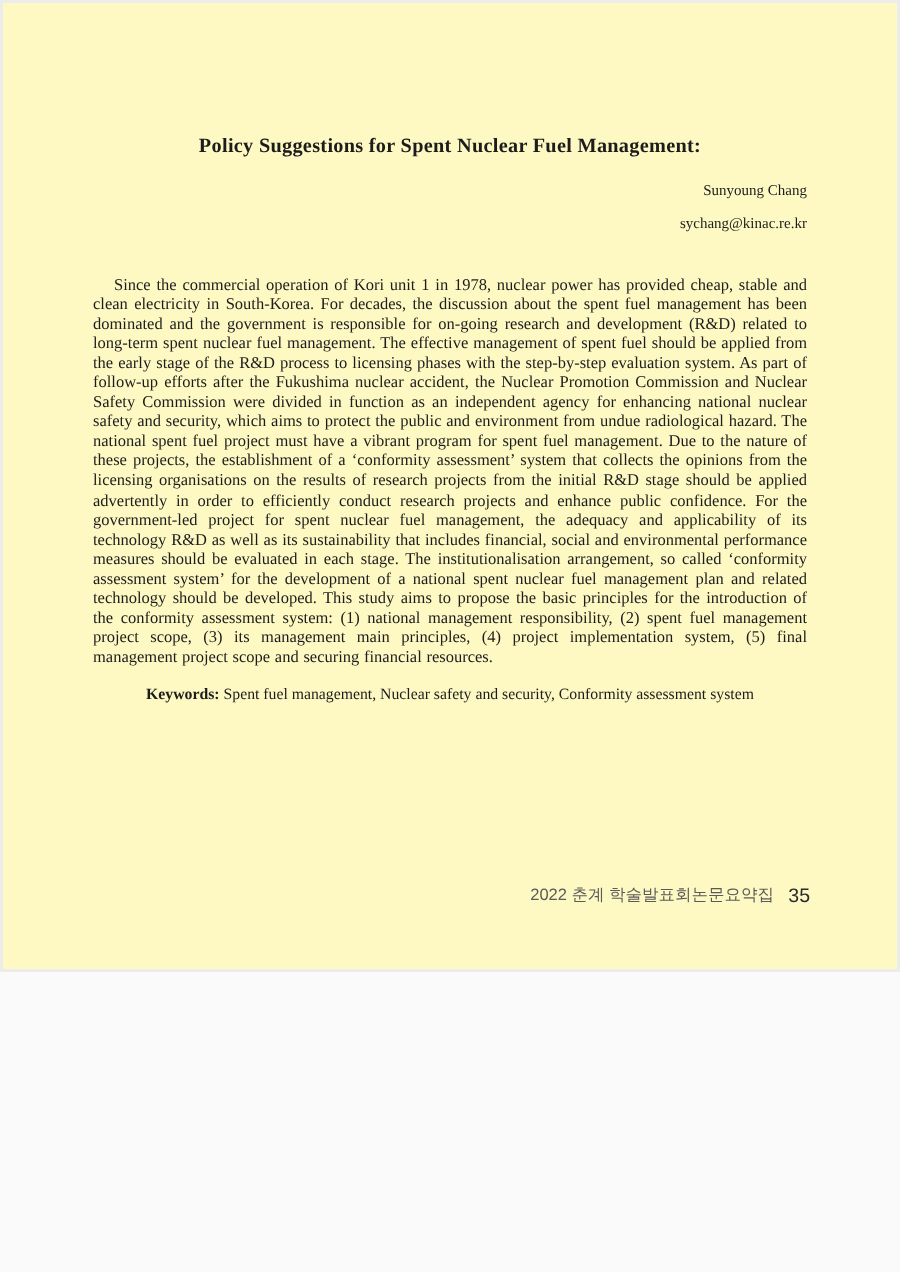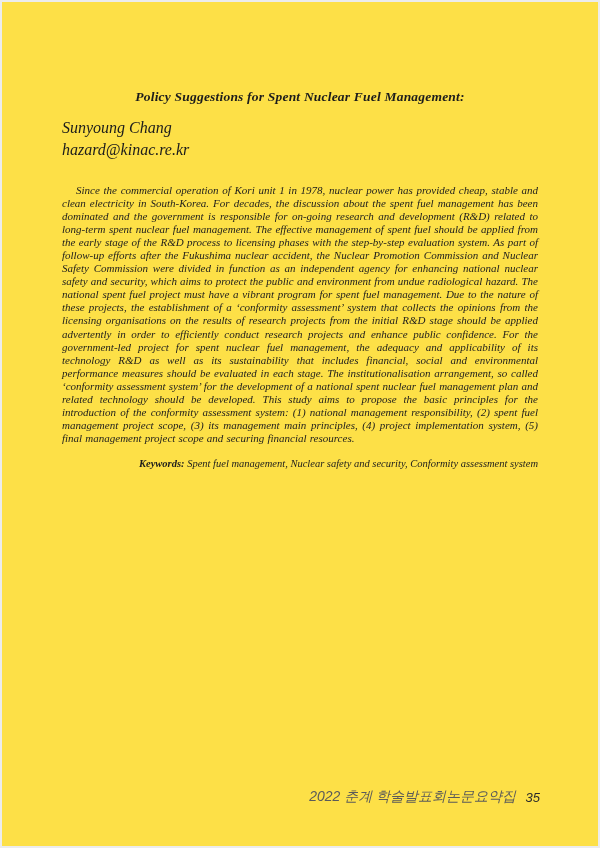--- a/index.html
+++ b/index.html
@@ -7,72 +7,71 @@
     padding: 0;
     width: 600px;
     height: 848px;
     background: #fafafa;
     font-family: "Liberation Serif", serif;
     color: #1c1c1c;
   }
   .scan-page {
     position: relative;
     width: 600px;
-    height: 848px;
+    height: 648px;
     box-sizing: border-box;
-    background: #fde047;
+    background: #fef9c3;
     border: 2px solid #ececec;
     overflow: hidden;
-    font-style: italic;
   }
   .content {
     position: absolute;
     left: 60px;
     right: 60px;
     top: 0;
   }
   .paper-title {
     margin-top: 84px;
     text-align: center;
     font-weight: bold;
     font-size: 13.5px;
     line-height: 22px;
     letter-spacing: 0.2px;
   }
   .meta {
     margin-top: 9px;
-    text-align: left;
-    font-size: 16px;
+    text-align: right;
+    font-size: 10px;
     line-height: 21.5px;
   }
   .abstract {
     margin-top: 24px;
     font-size: 11px;
     line-height: 13.05px;
     text-align: justify;
     text-indent: 14px;
     word-spacing: 0.4px;
   }
   .keywords {
     margin-top: 12px;
     font-size: 10.5px;
     line-height: 13px;
-    text-align: right;
+    text-align: center;
   }
   .keywords b { font-weight: bold; }
   .footer {
     position: absolute;
     right: 58px;
     bottom: 40px;
     text-align: right;
     font-family: "Liberation Sans", sans-serif;
     white-space: nowrap;
   }
   .footer .booklet {
-    font-size: 14px;
+    font-size: 11px;
     color: #5a5a5a;
     letter-spacing: 0px;
     vertical-align: 1px;
   }
   .footer .pageno {
     font-size: 13px;
     color: #2b2b2b;
     margin-left: 5px;
     vertical-align: 0px;
   }
@@ -82,21 +81,21 @@
 
 <div class="scan-page">
   <div class="content">
 
     <div class="paper-title">
       <div>Policy Suggestions for Spent Nuclear Fuel Management:</div>
     </div>
 
     <div class="meta">
       <div>Sunyoung Chang</div>
-      <div>hazard@kinac.re.kr</div>
+      <div>sychang@kinac.re.kr</div>
     </div>
 
     <p class="abstract">Since the commercial operation of Kori unit 1 in 1978, nuclear power has provided cheap, stable and clean electricity in South-Korea. For decades, the discussion about the spent fuel management has been dominated and the government is responsible for on-going research and development (R&amp;D) related to long-term spent nuclear fuel management. The effective management of spent fuel should be applied from the early stage of the R&amp;D process to licensing phases with the step-by-step evaluation system. As part of follow-up efforts after the Fukushima nuclear accident, the Nuclear Promotion Commission and Nuclear Safety Commission were divided in function as an independent agency for enhancing national nuclear safety and security, which aims to protect the public and environment from undue radiological hazard. The national spent fuel project must have a vibrant program for spent fuel management. Due to the nature of these projects, the establishment of a ‘conformity assessment’ system that collects the opinions from the licensing organisations on the results of research projects from the initial R&amp;D stage should be applied advertently in order to efficiently conduct research projects and enhance public confidence. For the government-led project for spent nuclear fuel management, the adequacy and applicability of its technology R&amp;D as well as its sustainability that includes financial, social and environmental performance measures should be evaluated in each stage. The institutionalisation arrangement, so called ‘conformity assessment system’ for the development of a national spent nuclear fuel management plan and related technology should be developed. This study aims to propose the basic principles for the introduction of the conformity assessment system: (1) national management responsibility, (2) spent fuel management project scope, (3) its management main principles, (4) project implementation system, (5) final management project scope and securing financial resources.</p>
 
     <div class="keywords">
       <b>Keywords:</b>
       <span>Spent fuel management, Nuclear safety and security, Conformity assessment system</span>
     </div>
 
   </div>

